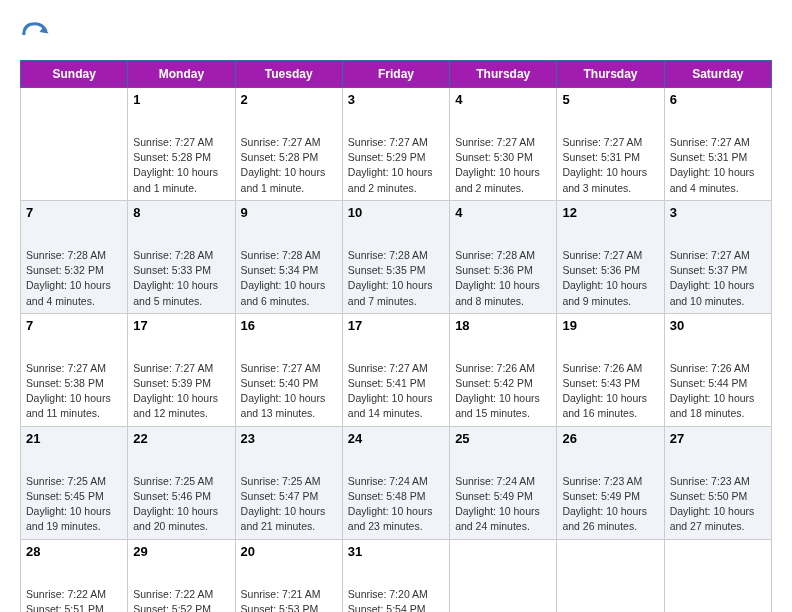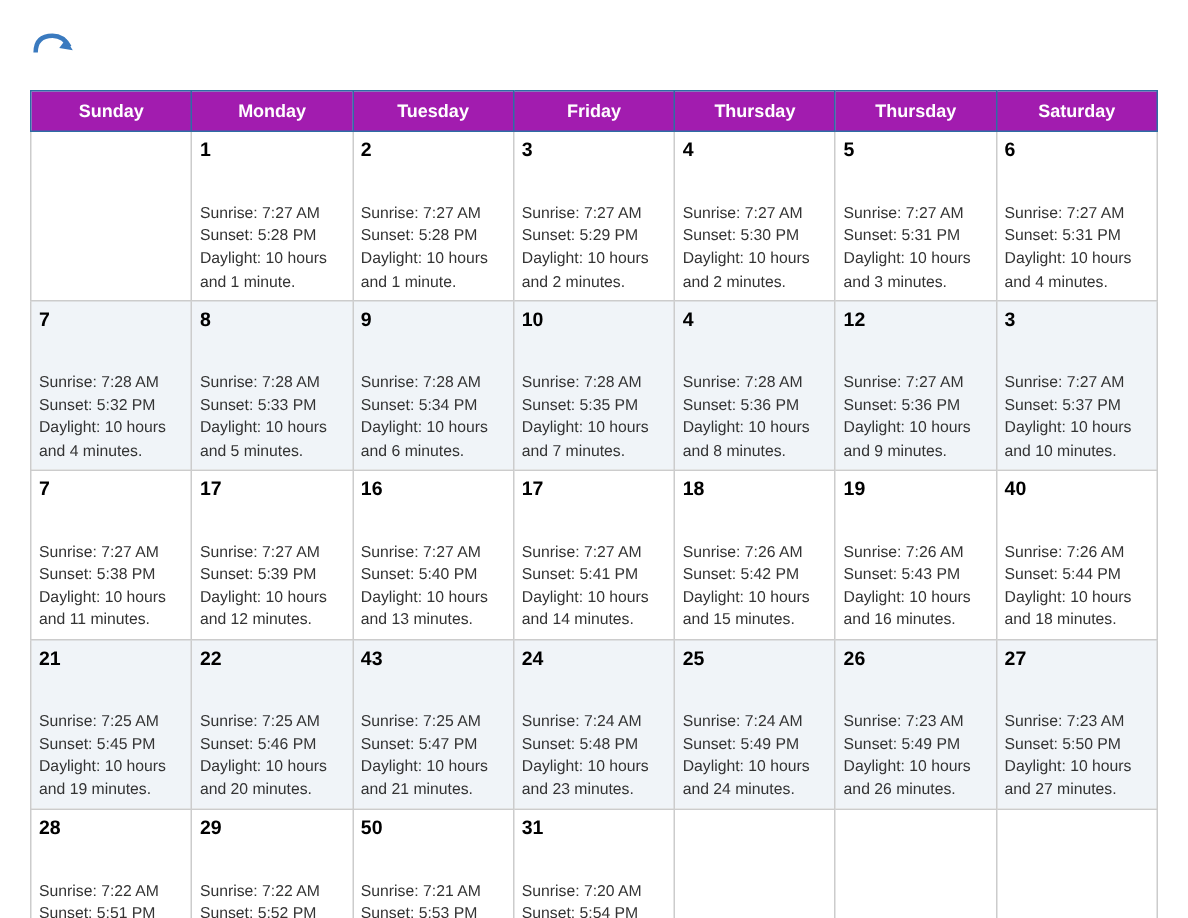--- a/index.html
+++ b/index.html
@@ -202,35 +202,35 @@
         </td>
         <td>
           <span class="day-number">18</span>
           <div class="day-info">Sunrise: 7:26 AM<br>Sunset: 5:42 PM<br>Daylight: 10 hours<br>and 15 minutes.</div>
         </td>
         <td>
           <span class="day-number">19</span>
           <div class="day-info">Sunrise: 7:26 AM<br>Sunset: 5:43 PM<br>Daylight: 10 hours<br>and 16 minutes.</div>
         </td>
         <td>
-          <span class="day-number">40</span>
+          <span class="day-number">30</span>
           <div class="day-info">Sunrise: 7:26 AM<br>Sunset: 5:44 PM<br>Daylight: 10 hours<br>and 18 minutes.</div>
         </td>
       </tr>
       <tr>
         <td>
           <span class="day-number">21</span>
           <div class="day-info">Sunrise: 7:25 AM<br>Sunset: 5:45 PM<br>Daylight: 10 hours<br>and 19 minutes.</div>
         </td>
         <td>
           <span class="day-number">22</span>
           <div class="day-info">Sunrise: 7:25 AM<br>Sunset: 5:46 PM<br>Daylight: 10 hours<br>and 20 minutes.</div>
         </td>
         <td>
-          <span class="day-number">43</span>
+          <span class="day-number">23</span>
           <div class="day-info">Sunrise: 7:25 AM<br>Sunset: 5:47 PM<br>Daylight: 10 hours<br>and 21 minutes.</div>
         </td>
         <td>
           <span class="day-number">24</span>
           <div class="day-info">Sunrise: 7:24 AM<br>Sunset: 5:48 PM<br>Daylight: 10 hours<br>and 23 minutes.</div>
         </td>
         <td>
           <span class="day-number">25</span>
           <div class="day-info">Sunrise: 7:24 AM<br>Sunset: 5:49 PM<br>Daylight: 10 hours<br>and 24 minutes.</div>
         </td>
@@ -246,21 +246,21 @@
       <tr>
         <td>
           <span class="day-number">28</span>
           <div class="day-info">Sunrise: 7:22 AM<br>Sunset: 5:51 PM<br>Daylight: 10 hours<br>and 29 minutes.</div>
         </td>
         <td>
           <span class="day-number">29</span>
           <div class="day-info">Sunrise: 7:22 AM<br>Sunset: 5:52 PM<br>Daylight: 10 hours<br>and 30 minutes.</div>
         </td>
         <td>
-          <span class="day-number">50</span>
+          <span class="day-number">20</span>
           <div class="day-info">Sunrise: 7:21 AM<br>Sunset: 5:53 PM<br>Daylight: 10 hours<br>and 32 minutes.</div>
         </td>
         <td>
           <span class="day-number">31</span>
           <div class="day-info">Sunrise: 7:20 AM<br>Sunset: 5:54 PM<br>Daylight: 10 hours<br>and 33 minutes.</div>
         </td>
         <td class="empty-cell"></td>
         <td class="empty-cell"></td>
         <td class="empty-cell"></td>
       </tr>

